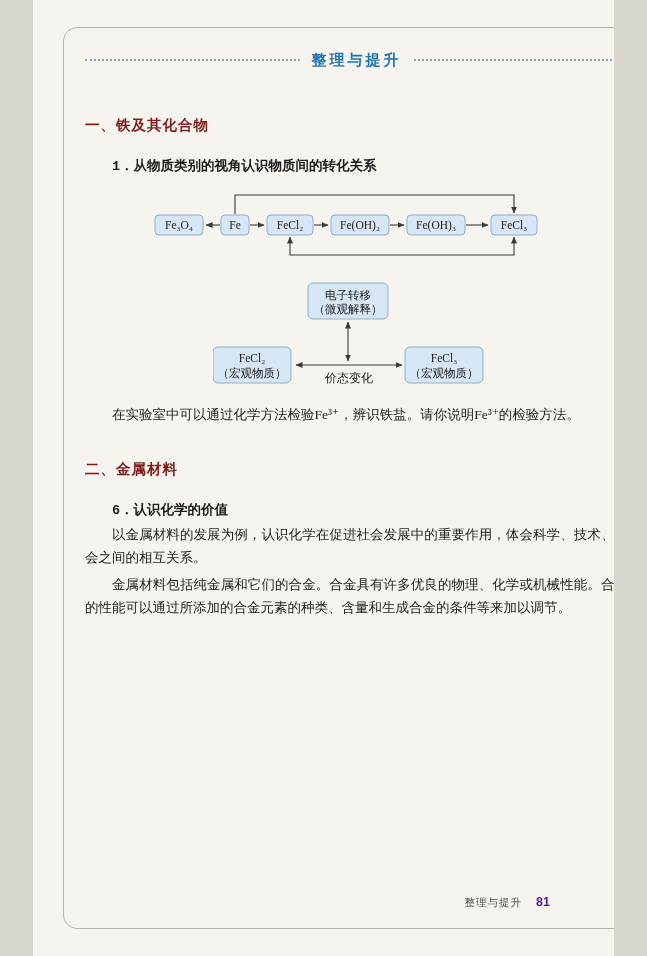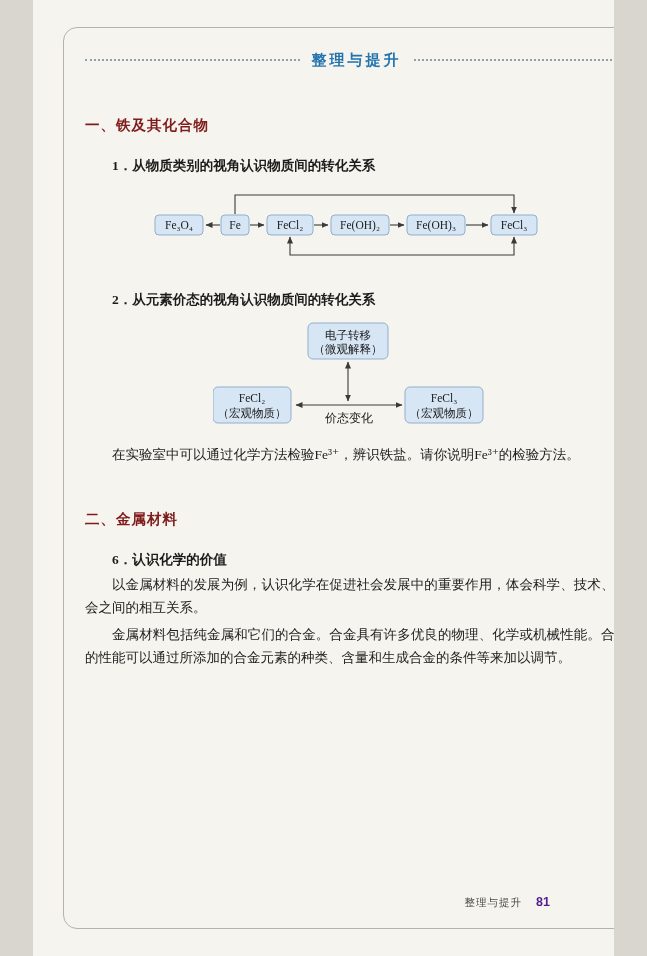--- a/index.html
+++ b/index.html
@@ -21,23 +21,23 @@
   .page-title {
     font-family:"Liberation Sans","DejaVu Sans",sans-serif;
     font-size:15px; font-weight:bold; color:#2374ae; letter-spacing:3px;
   }
 
   h2.section {
     font-family:"Liberation Sans","DejaVu Sans",sans-serif;
     font-size:14.5px; font-weight:bold; color:#7f1d1d;
     letter-spacing:1px; margin-top:46px;
   }
-  h2.section.second { margin-top:44px; }
+  h2.section.second { margin-top:34px; }
   h3.sub {
-    font-family:Liberation Serif, serif;
+    font-family:Liberation Mono, monospace;
     font-size:13.5px; font-weight:bold; color:#1c1c1c;
     margin:22px 0 0 27px;
   }
   h3.sub.first { margin-top:22px; }
   p.body {
     font-size:13.5px; line-height:23px; text-indent:2em;
     text-align:justify; margin-top:4px;
   }
 
   .chart1 { margin:12px 0 0 66px; }
@@ -119,21 +119,20 @@
           <rect class="diagram-box" x="256" y="28" width="58" height="20" rx="4"></rect>
           <text class="diagram-text" x="285" y="42">Fe(OH)₃</text>
         </g>
         <g>
           <rect class="diagram-box" x="340" y="28" width="46" height="20" rx="4"></rect>
           <text class="diagram-text" x="363" y="42">FeCl₃</text>
         </g>
       </svg>
     </div>
 
-    <h3 class="sub">2．从元素价态的视角认识物质间的转化关系</h3>
 
     <div class="chart2">
       <svg width="272" height="114" viewBox="0 0 272 114">
         <line class="arrow" x1="135" y1="41" x2="135" y2="80" marker-start="url(#ahr)" marker-end="url(#ah)"></line>
         <line class="arrow" x1="83" y1="84" x2="189" y2="84" marker-start="url(#ahr)" marker-end="url(#ah)"></line>
 
         <g>
           <rect class="diagram-box" x="95" y="2" width="80" height="36" rx="5"></rect>
           <text class="diagram-text" x="135" y="18">电子转移</text>
           <text class="diagram-text" x="135" y="32">（微观解释）</text>

